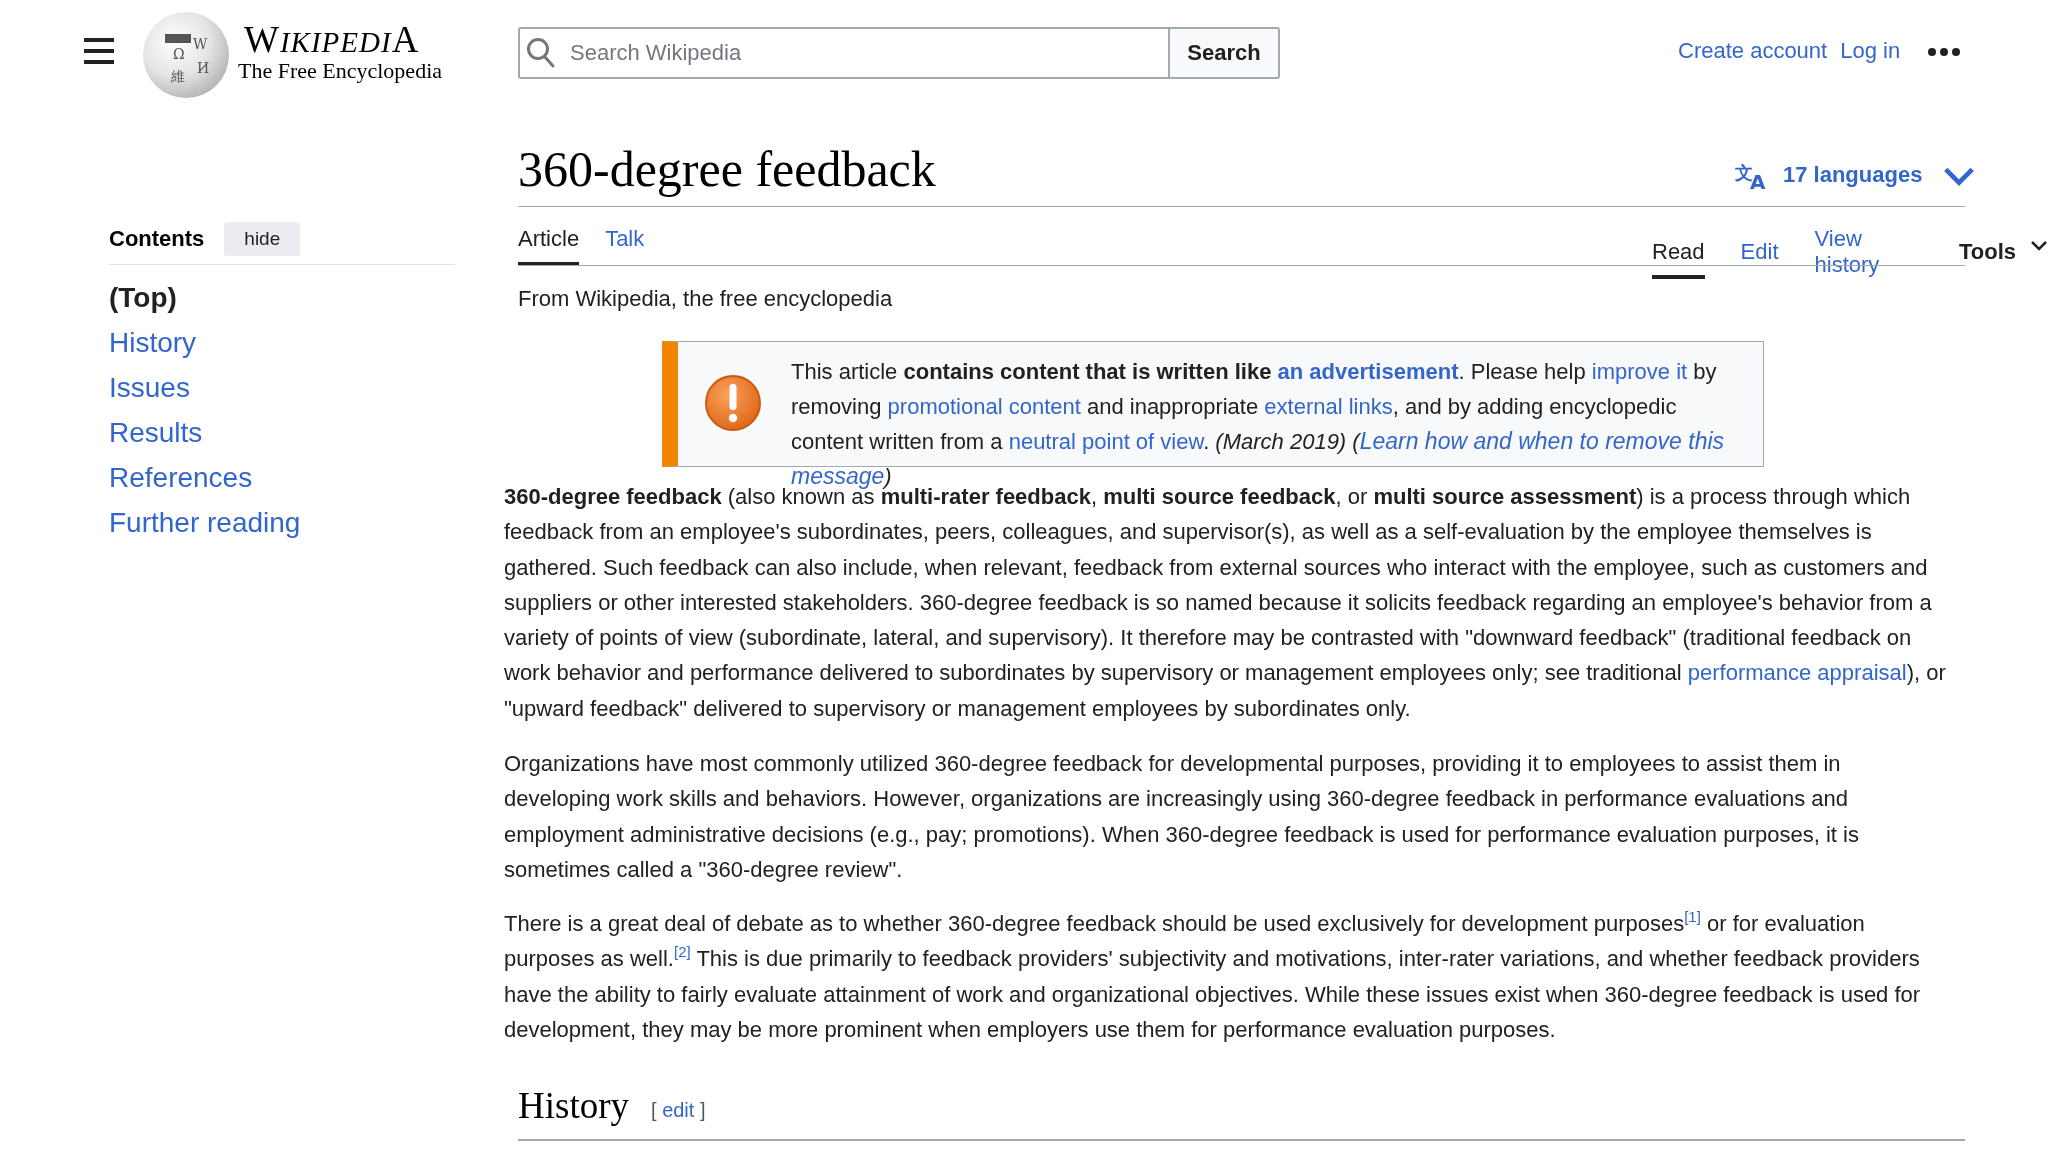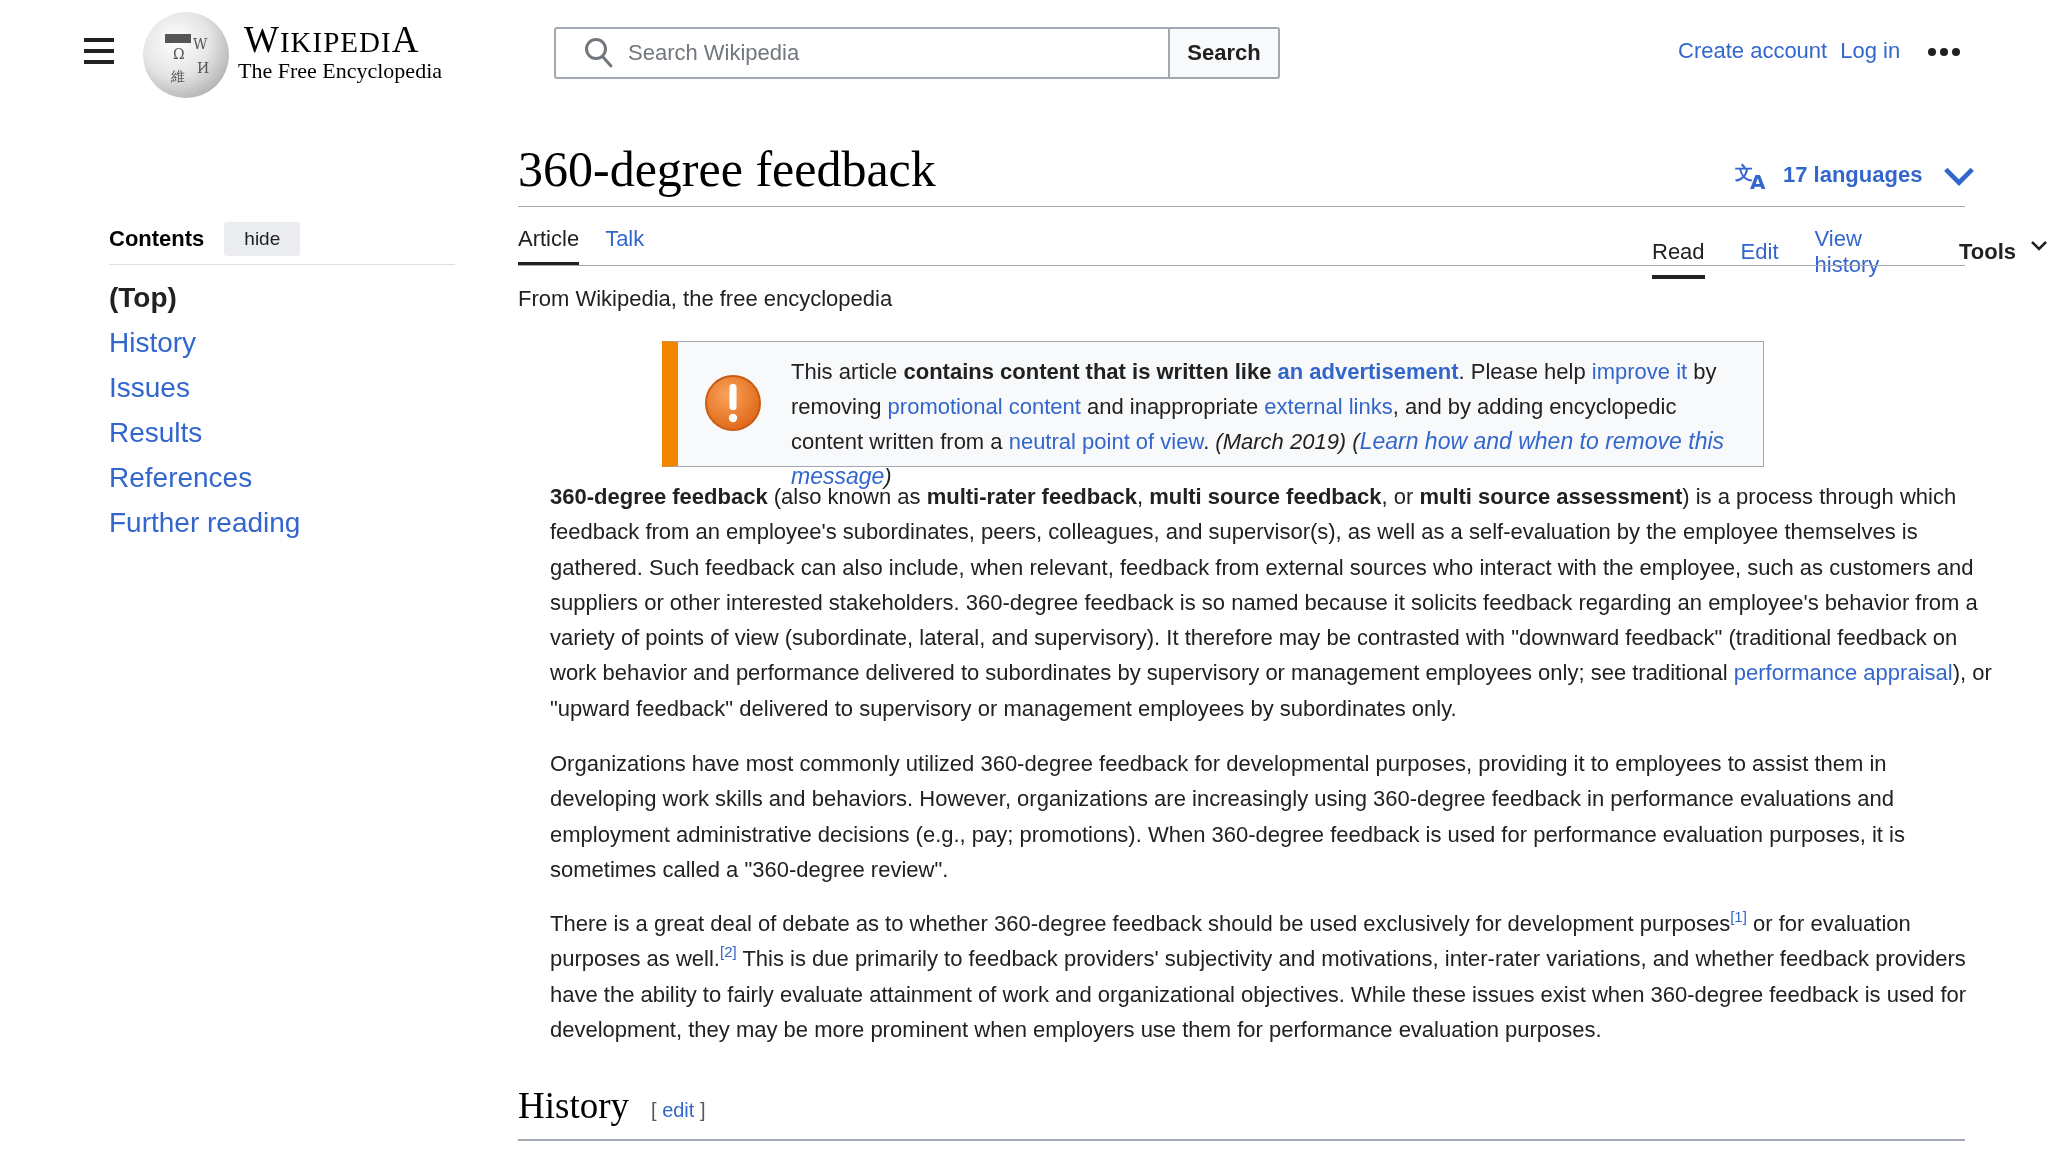--- a/index.html
+++ b/index.html
@@ -13,25 +13,25 @@
     .abs { position: absolute; }
 
     
     .hamburger { left: 84px; top: 38px; width: 32px; height: 30px; cursor: pointer; }
     .hamburger span { display: block; height: 4px; background: #202122; margin-bottom: 7px; width: 30px; }
     .globe { left: 143px; top: 12px; width: 86px; height: 86px; border-radius: 50%;
       background: radial-gradient(circle at 38% 35%, #ffffff 0%, #e4e4e4 45%, #a9a9a9 85%, #8a8a8a 100%); overflow: hidden; }
     .globe .glyph { position: absolute; font-family: "DejaVu Serif", serif; color: #555; font-size: 14px; }
     .globe .piece { position: absolute; left: 22px; top: 22px; width: 26px; height: 9px; background: #555; }
     .wordmark { left: 244px; top: 18px; font-family: "Liberation Serif", serif; font-size: 37px; letter-spacing: 1px; color: #000; }
-    .wordmark .sc { font-size: 29px; }
+    .wordmark .sc { font-size: 29px; font-style: italic; }
     .tagline { left: 238px; top: 58px; font-family: Liberation Serif, serif; font-size: 22px; color: #000; }
 
     .search-wrap { left: 518px; top: 27px; width: 762px; height: 52px; display: flex; }
-    .search-box { flex: 1; border: 2px solid #a2a9b1; border-right: none; border-radius: 3px 0 0 3px; display: flex; align-items: center; padding-left: 28px; background: #fff; margin-left: 36px; }
+    .search-box { flex: 1; border: 2px solid #a2a9b1; border-right: none; border-radius: 3px 0 0 3px; display: flex; align-items: center; padding-left: 6px; background: #fff; }
     .search-box svg { width: 30px; height: 32px; }
     .search-box input { border: none; outline: none; font-family: "Liberation Sans", sans-serif; font-size: 22px; margin-left: 14px; flex: 1; color: #202122; background: transparent; }
     .search-box input::placeholder { color: #72777d; }
     .search-btn { width: 112px; border: 2px solid #a2a9b1; border-radius: 0 3px 3px 0; background: #f8f9fa; font-family: "Liberation Sans", sans-serif; font-weight: bold; font-size: 22px; color: #202122; cursor: pointer; }
 
     .user-links { right: 140px; top: 38px; font-size: 22px; display: flex; gap: 13px; }
     .more-dots { left: 1928px; top: 40px; width: 34px; height: 24px; display: flex; gap: 4px; align-items: center; cursor: pointer; }
     .more-dots i { display: block; width: 8px; height: 8px; border-radius: 50%; background: #202122; }
 
     
@@ -61,21 +61,21 @@
 
     .tagline-site { left: 518px; top: 286px; font-size: 22px; color: #202122; }
 
     
     .notice { left: 662px; top: 341px; width: 1102px; height: 126px; border: 1px solid #a2a9b1; border-left: 16px solid #f28500; background: #f8f9fa; }
     .notice-icon { position: absolute; left: 26px; top: 32px; width: 58px; height: 58px; }
     .notice-text { position: absolute; left: 113px; top: 12px; width: 960px; font-size: 22px; line-height: 35px; color: #202122; }
     .notice-text .small { font-size: 23px; font-style: italic; }
 
     
-    .content { left: 550px; width: 1447px; font-size: 22px; line-height: 35.3px; color: #202122; }
+    .content { left: 504px; width: 1447px; font-size: 22px; line-height: 35.3px; color: #202122; }
     .p1 { top: 479px; }
     .p2 { top: 746px; }
     .p3 { top: 906px; }
     sup { font-size: 15px; line-height: 0; vertical-align: 9px; }
 
     .h2 { left: 518px; top: 1084px; font-family: "Liberation Serif", serif; font-size: 37px; color: #000; }
     .h2-edit { left: 651px; top: 1099px; font-size: 20px; color: #54595d; }
     .h2-rule { left: 518px; top: 1139px; width: 1447px; height: 2px; background: #a2a9b1; }
   </style>
 </head>

